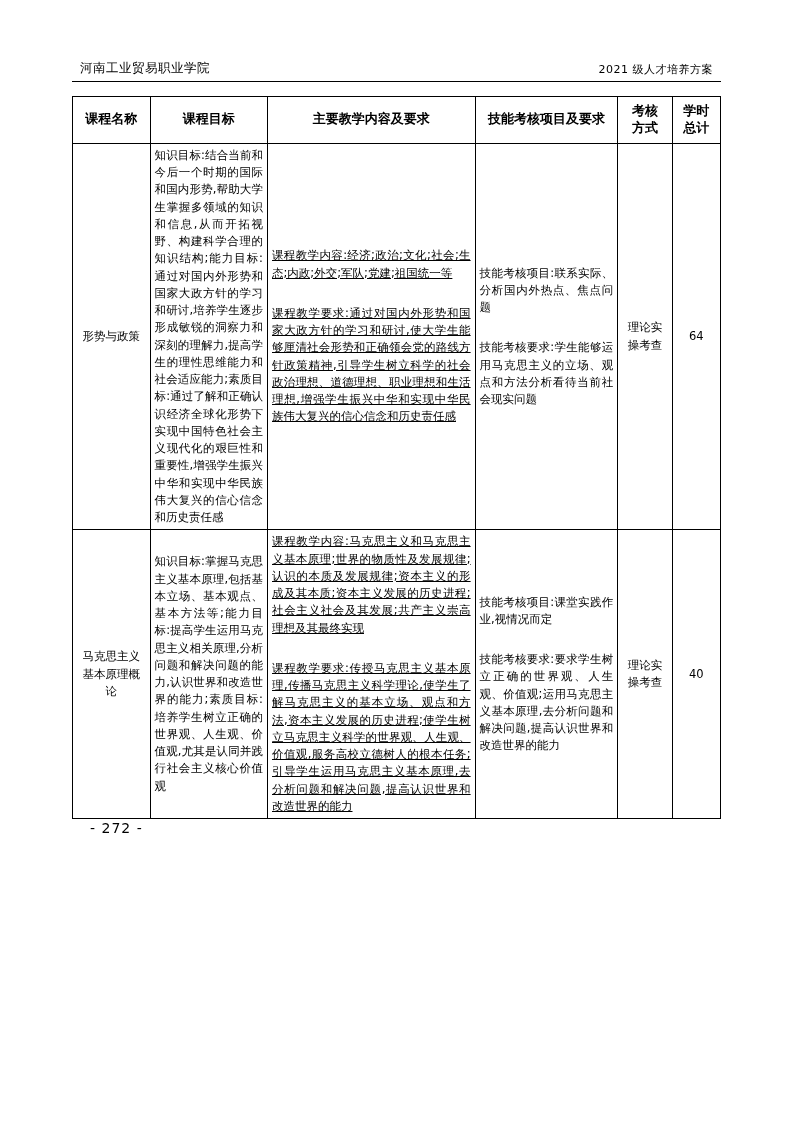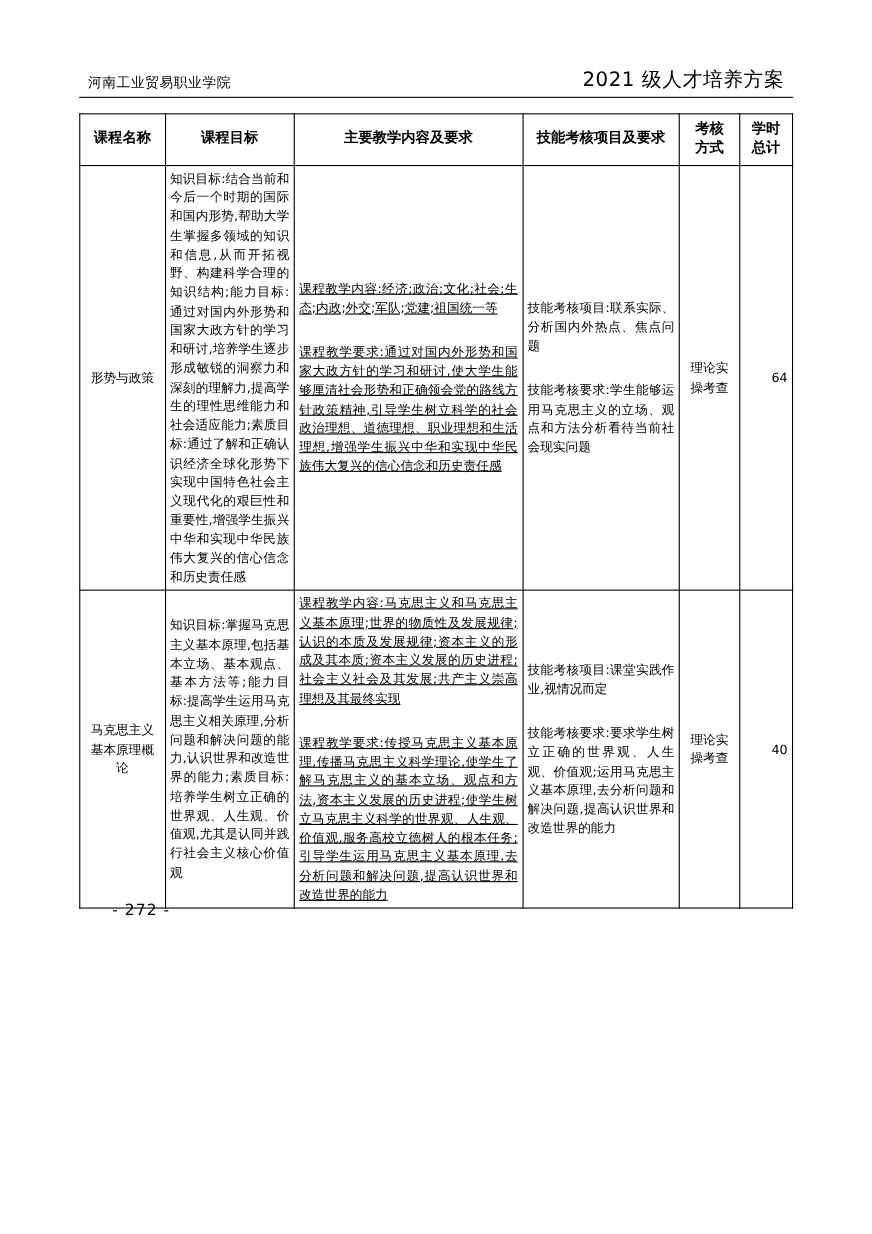--- a/index.html
+++ b/index.html
@@ -27,21 +27,21 @@
     display: flex;
     justify-content: space-between;
     align-items: flex-end;
     font-size: 13px;
     letter-spacing: 0.5px;
     padding: 0 8px 4px 8px;
     border-bottom: 1.2px solid #000;
     margin-bottom: 14px;
   }
   .header .left { font-size: 12.5px; }
-  .header .right { font-size: 18px; }
+  .header .right { font-size: 11px; }
 
   
   table.course {
     border-collapse: collapse;
     width: 100%;
     table-layout: fixed;
     border-radius: 15px;
   }
   table.course th,
   table.course td {
@@ -91,30 +91,30 @@
     line-height: 1.6;
     vertical-align: middle;
   }
   td.method {
     text-align: center;
     font-size: 12px;
     line-height: 1.6;
     margin-top: 12px;
   }
   td.hours {
-    text-align: right;
+    text-align: center;
     font-size: 12.5px;
   }
   .para { margin: 0 0 9px 0; }
   .para:last-child { margin-bottom: 0; margin-top: 23px; }
 
   
   .footer {
     position: absolute;
-    left: 16px;
+    left: 4px;
     right: 0;
     bottom: 48px;
     text-align: left;
     padding-left: 86px;
     font-size: 14px;
     letter-spacing: 1px;
   }
 </style>
 </head>
 <body>

